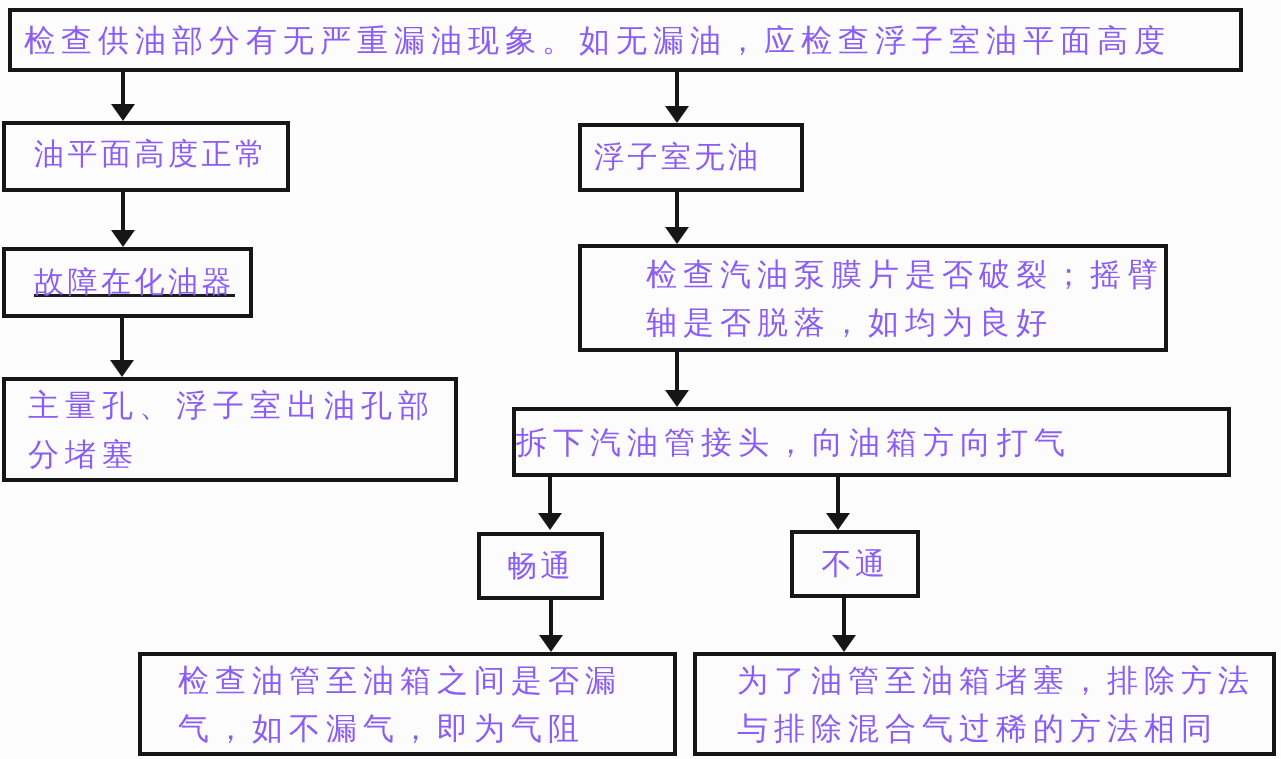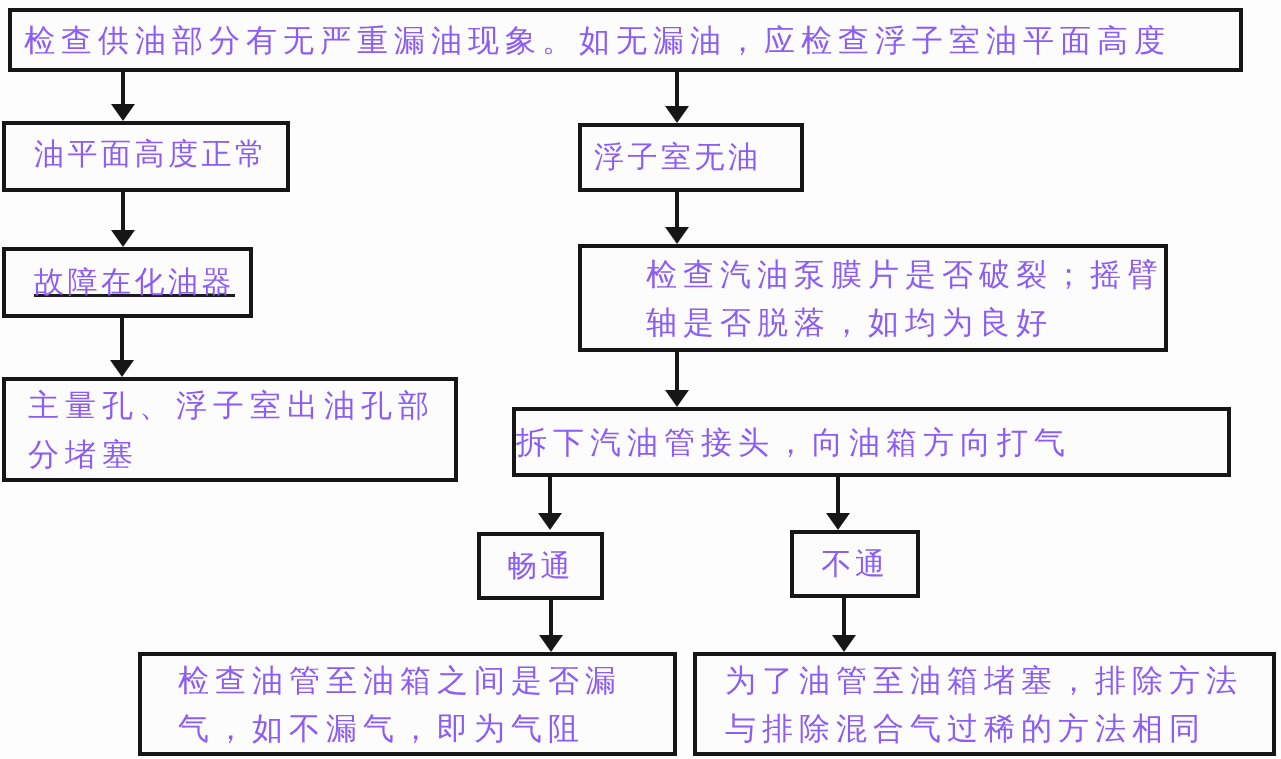--- a/index.html
+++ b/index.html
@@ -33,21 +33,21 @@
   #n-root         { left: 8px;   top: 8px;   width: 1235px; height: 64px;  padding-left: 12px; }
   #n-oil-normal   { left: 2px;   top: 121px; width: 288px;  height: 71px;  padding-left: 28px; font-family: Liberation Mono, monospace; }
   #n-carburetor   { left: 2px;   top: 247px; width: 251px;  height: 71px;  padding-left: 28px; text-decoration: underline; }
   #n-jets         { left: 2px;   top: 377px; width: 456px;  height: 105px; padding-left: 22px; }
   #n-float-empty  { left: 578px; top: 123px; width: 226px;  height: 69px;  padding-left: 12px; }
   #n-pump         { left: 578px; top: 244px; width: 590px;  height: 108px; padding-left: 22px; justify-content: flex-end; }
   #n-pipe         { left: 512px; top: 407px; width: 719px;  height: 70px;  }
   #n-clear        { left: 477px; top: 532px; width: 127px;  height: 68px; }
   #n-blocked      { left: 778px; top: 530px; width: 130px;  height: 68px; margin-left: 12px; }
   #n-airleak      { left: 138px; top: 652px; width: 539px;  height: 104px; padding-left: 36px; }
-  #n-tankblock    { left: 693px; top: 652px; width: 583px;  height: 104px; padding-left: 28px; }
+  #n-tankblock    { left: 693px; top: 652px; width: 583px;  height: 104px; padding-left: 40px; }
   
   .arrow {
     position: absolute;
     width: 4px;
     background: #161616;
   }
   .arrow::after {
     content: '';
     position: absolute;
     bottom: -17px;

